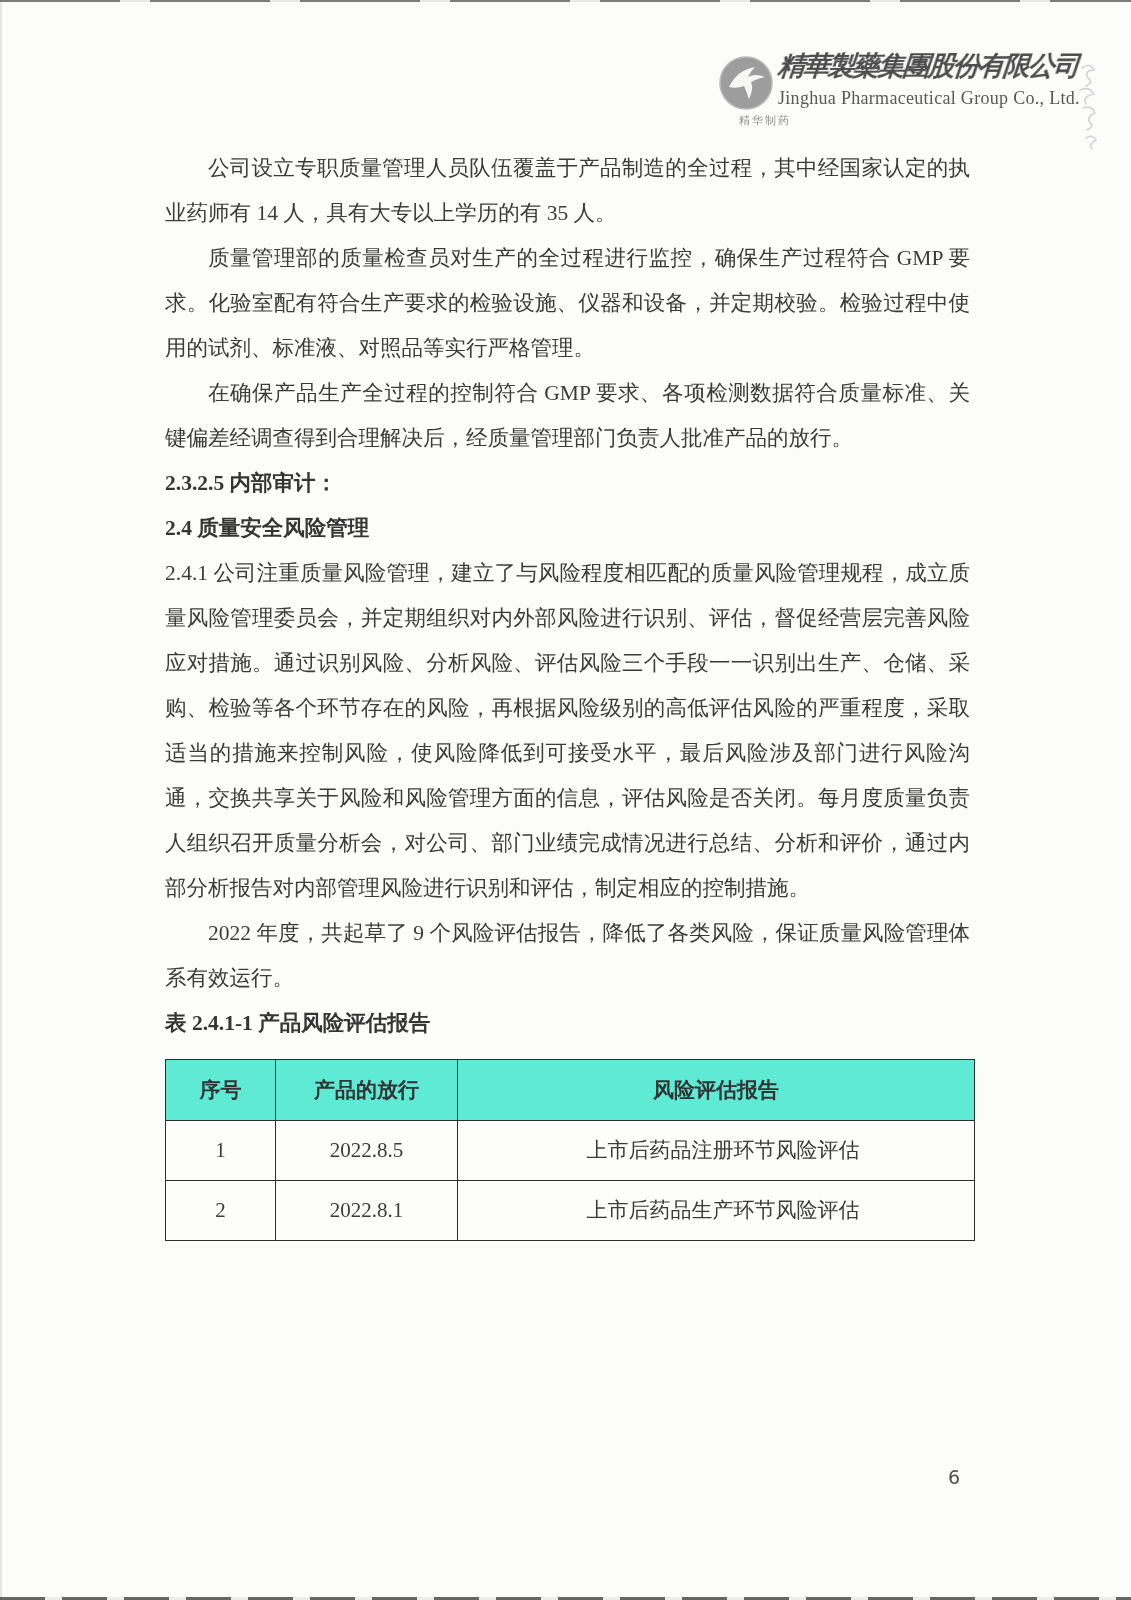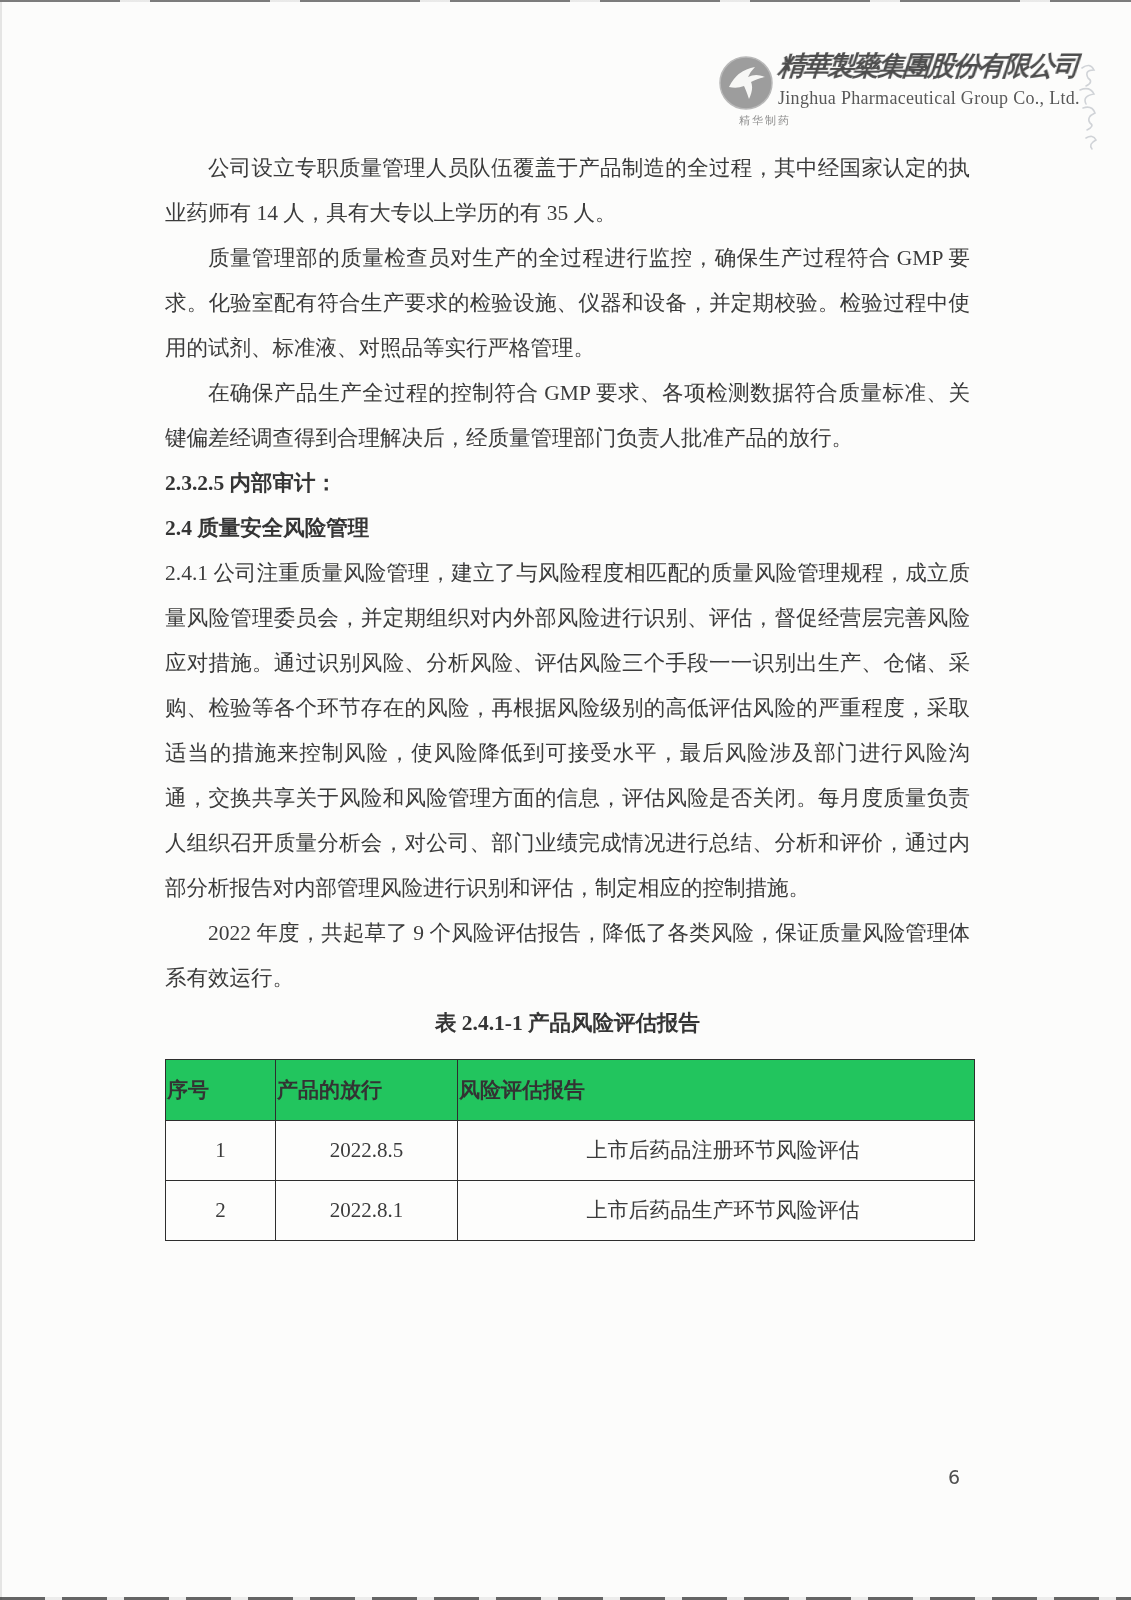--- a/index.html
+++ b/index.html
@@ -50,32 +50,33 @@
   
   .body {
     position:absolute; left:165px; top:146px; width:805px;
     font-size:21.5px; line-height:45px;
     text-align:justify;
   }
   .body p { margin:0; }
   .h { font-weight:600; color:#353535; }
   .indent { text-indent:2em; }
 
-  .table-title { text-align:center; font-weight:600; color:#353535; margin-top:2px; }
+  .table-title { text-align:left; font-weight:600; color:#353535; margin-top:2px; }
 
   
   table.report {
     width:810px; margin-top:13px;
     border-collapse:collapse; table-layout:fixed;
     font-size:21px; color:#3b3b3b;
   }
   table.report th, table.report td { border:1.6px solid #2e2e2e; }
   table.report th {
-    background:#22c55e; height:58px;
+    background:#5eead4; height:58px;
     font-weight:600; color:#333;
+    text-align:center;
   }
   table.report td { height:57px; text-align:center; background:#fdfdfc; }
   table.report td.left { text-align:center; padding-left:15px; }
   .col1 { width:110px; } .col2 { width:182px; }
 
   .page-number {
     position:absolute; left:948px; top:1466px;
     font-size:19px; color:#4f4f4f;
     font-family:"DejaVu Sans","Liberation Sans",sans-serif;
   }

